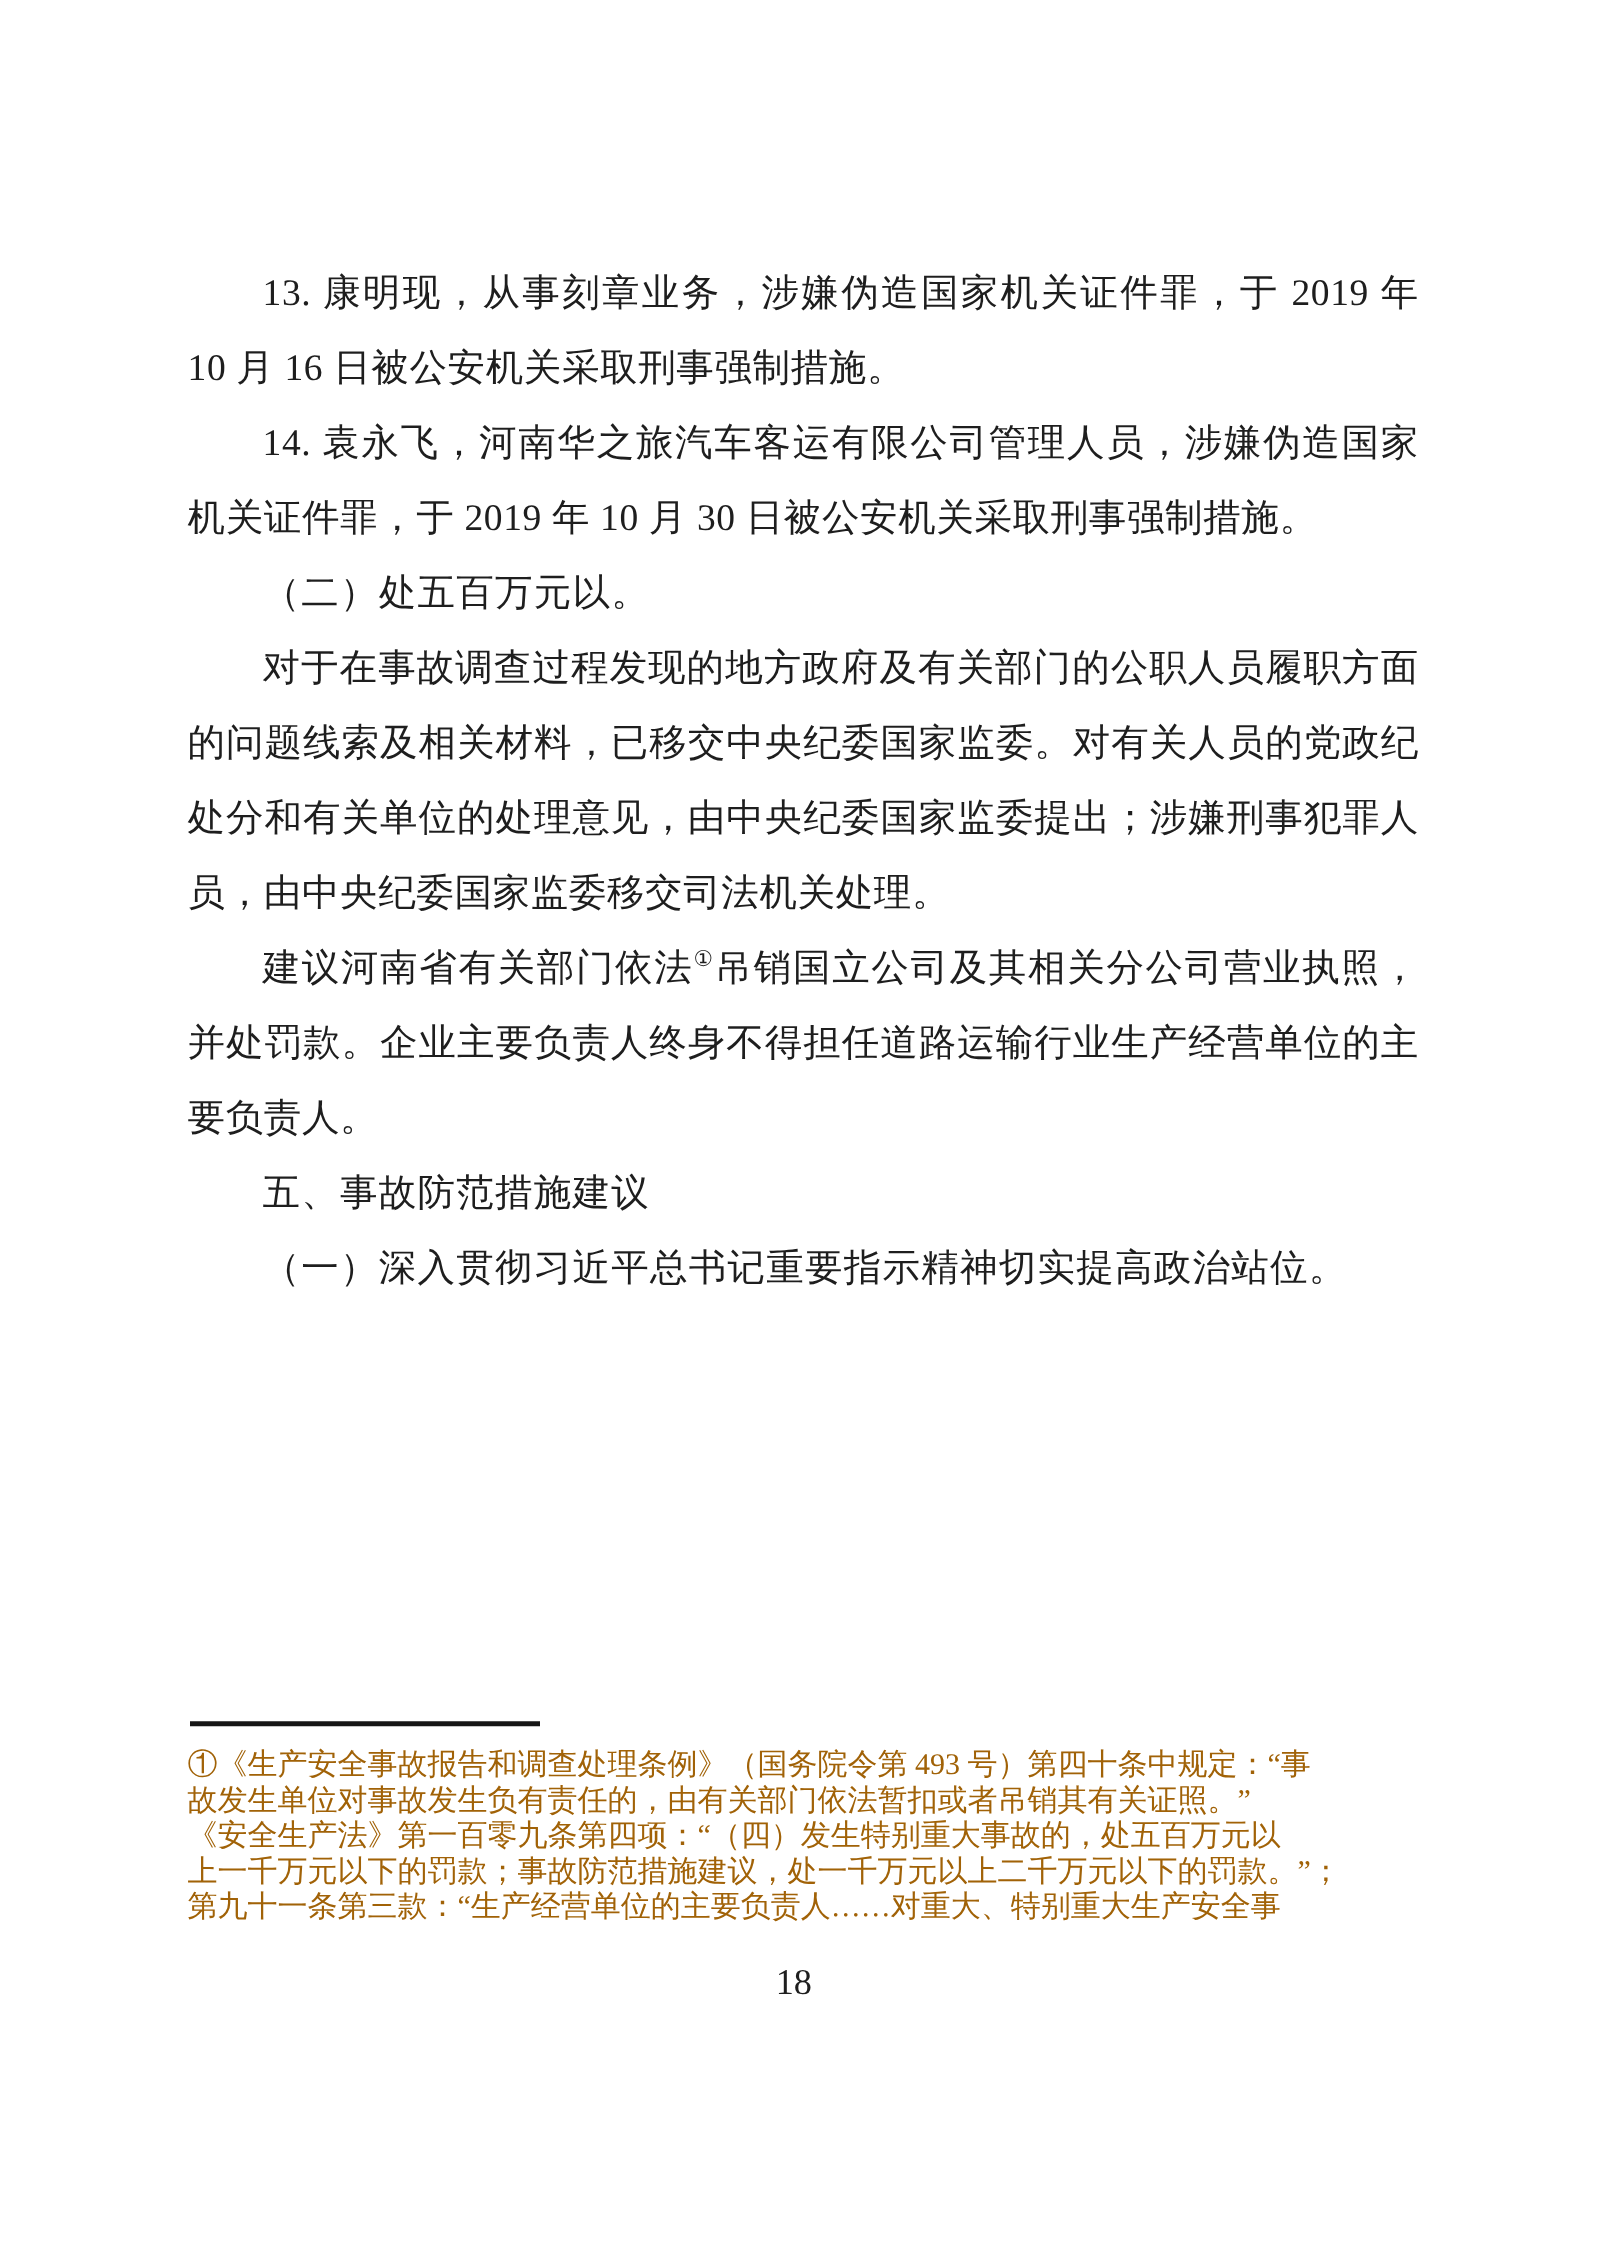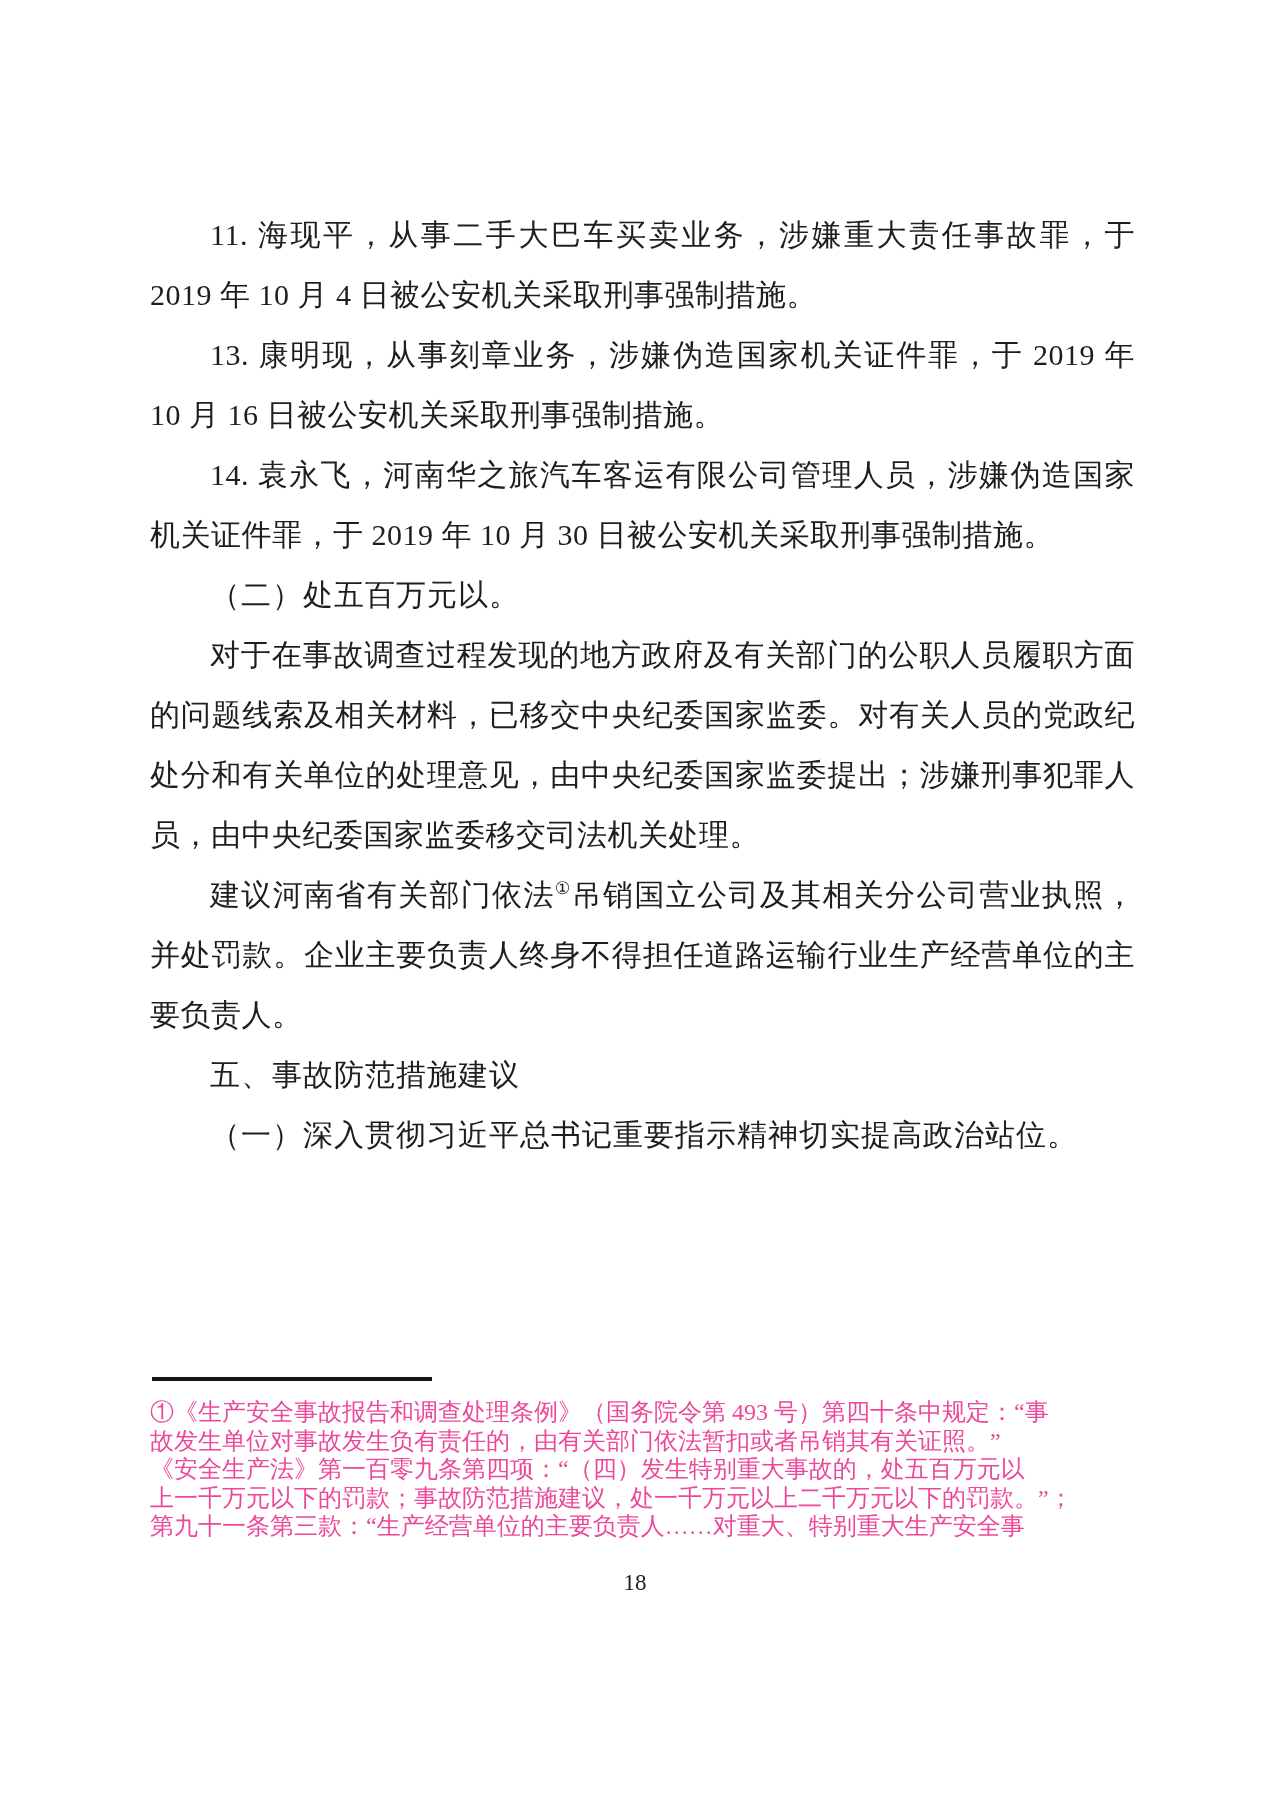--- a/index.html
+++ b/index.html
@@ -53,44 +53,43 @@
     background: #161616;
   }
   .footnote {
     position: absolute;
     left: 150px;
     top: 1398px;
     width: 1000px;
     font-family: "Liberation Serif", "DejaVu Serif", serif;
     font-size: 24px;
     line-height: 28.6px;
-    color: #ec4899;
+    color: #a16207;
     text-align: left;
   }
   .footnote .fn-line {
     white-space: nowrap;
   }
   .page-number {
     position: absolute;
     left: 0;
     top: 1570px;
     width: 1270px;
     text-align: center;
     font-family: "Liberation Serif", "DejaVu Serif", serif;
-    font-size: 23px;
+    font-size: 29px;
     color: #1e1e1e;
   }
 </style>
 </head>
 <body>
 
 <div class="page">
 
   <main class="body-text">
-    <p>11. 海现平，从事二手大巴车买卖业务，涉嫌重大责任事故罪，于 2019 年 10 月 4 日被公安机关采取刑事强制措施。</p>
     <p>13. 康明现，从事刻章业务，涉嫌伪造国家机关证件罪，于 2019 年 10 月 16 日被公安机关采取刑事强制措施。</p>
     <p>14. 袁永飞，河南华之旅汽车客运有限公司管理人员，涉嫌伪造国家机关证件罪，于 2019 年 10 月 30 日被公安机关采取刑事强制措施。</p>
     <p class="sub-heading">（二）处五百万元以。</p>
     <p>对于在事故调查过程发现的地方政府及有关部门的公职人员履职方面的问题线索及相关材料，已移交中央纪委国家监委。对有关人员的党政纪处分和有关单位的处理意见，由中央纪委国家监委提出；涉嫌刑事犯罪人员，由中央纪委国家监委移交司法机关处理。</p>
     <p><span>建议河南省有关部门依法</span><sup class="fn-ref">①</sup><span>吊销国立公司及其相关分公司营业执照，并处罚款。企业主要负责人终身不得担任道路运输行业生产经营单位的主要负责人。</span></p>
     <p class="section-heading">五、事故防范措施建议</p>
     <p class="sub-heading">（一）深入贯彻习近平总书记重要指示精神切实提高政治站位。</p>
   </main>
 
   <div class="footnote-rule"></div>

